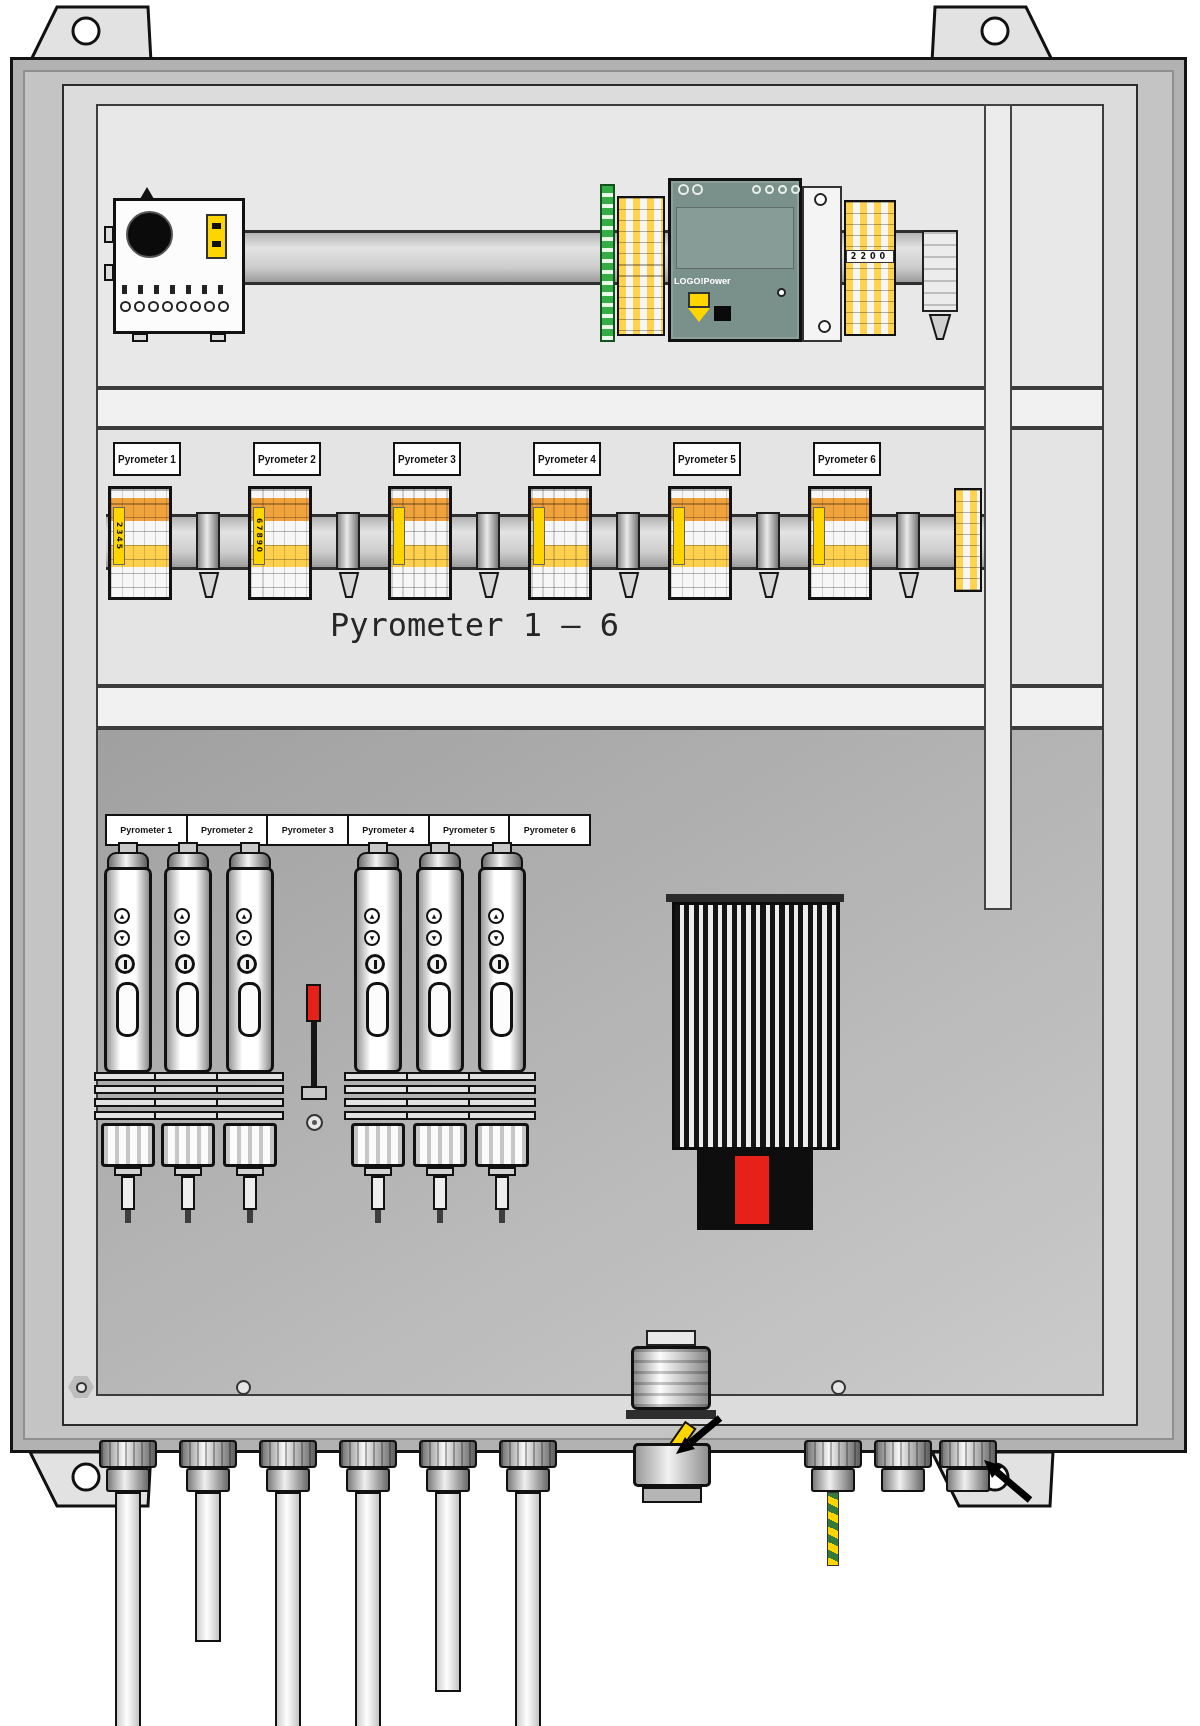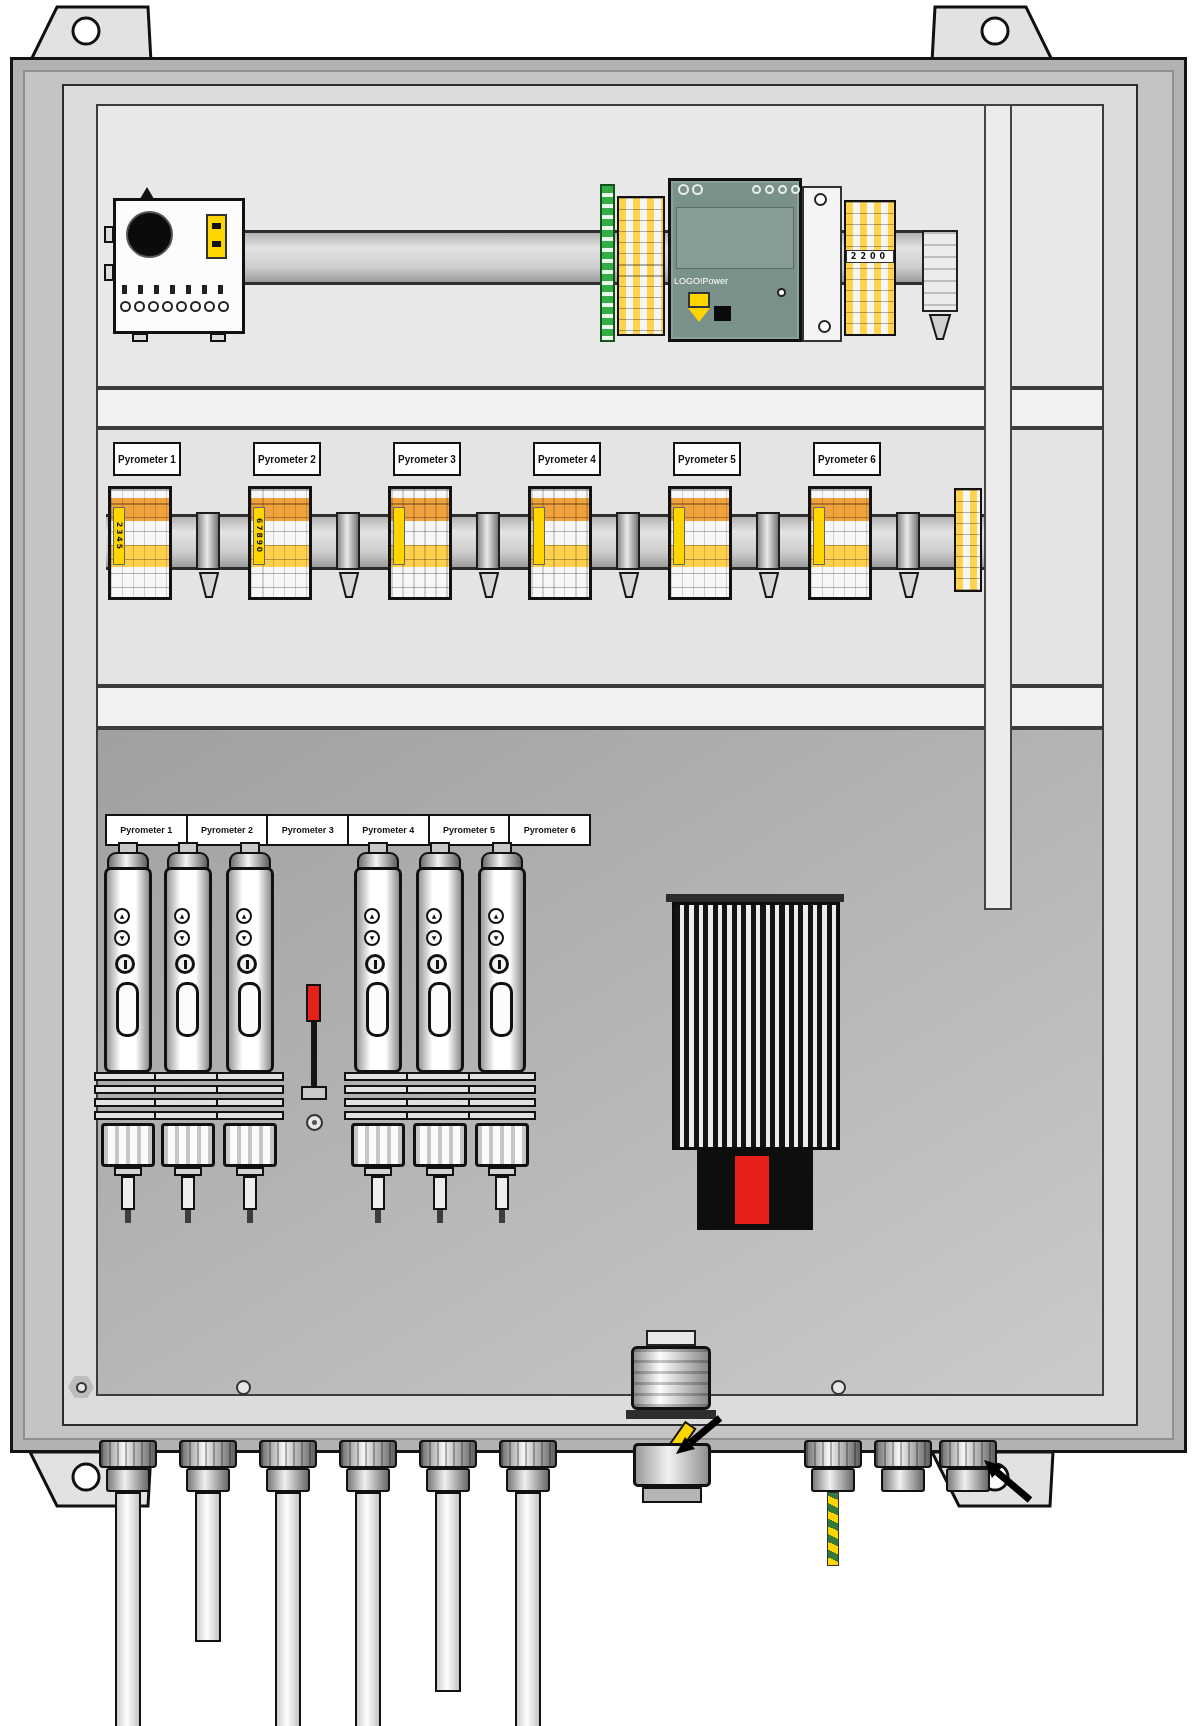--- a/index.html
+++ b/index.html
@@ -124,21 +124,21 @@
 
   <div class="abs" style="left:668px;top:178px;width:134px;height:164px;background:#7a918b;border:3px solid #111;
               box-shadow:inset 0 0 0 2px rgba(255,255,255,.15)"></div>
   <div class="abs hole" style="left:678px;top:184px;width:11px;height:11px;background:transparent;border-color:#e8efe9"></div>
   <div class="abs hole" style="left:692px;top:184px;width:11px;height:11px;background:transparent;border-color:#e8efe9"></div>
   <div class="abs hole" style="left:752px;top:185px;width:9px;height:9px;background:transparent;border-color:#e8efe9"></div>
   <div class="abs hole" style="left:765px;top:185px;width:9px;height:9px;background:transparent;border-color:#e8efe9"></div>
   <div class="abs hole" style="left:778px;top:185px;width:9px;height:9px;background:transparent;border-color:#e8efe9"></div>
   <div class="abs hole" style="left:791px;top:185px;width:9px;height:9px;background:transparent;border-color:#e8efe9"></div>
   <div class="abs" style="left:676px;top:207px;width:118px;height:62px;background:rgba(255,255,255,.10);border:1px solid rgba(0,0,0,.3)"></div>
-  <div class="abs" style="left:674px;top:276px;width:78px;height:12px;color:#fff;font-weight:normal;font-size:9px;font-family:'Liberation Sans',sans-serif">LOGO!Power</div>
+  <div class="abs" style="left:674px;top:276px;width:78px;height:12px;color:#fff;font-weight:bold;font-size:9px;font-family:'Liberation Sans',sans-serif">LOGO!Power</div>
   <div class="abs" style="left:688px;top:292px;width:22px;height:16px;background:#ffd500;border:2px solid #333"></div>
   <div class="abs" style="left:688px;top:308px;width:0;height:0;border-left:11px solid transparent;border-right:11px solid transparent;border-top:14px solid #ffd500"></div>
   <div class="abs" style="left:714px;top:306px;width:17px;height:15px;background:#0a0a0a"></div>
   <div class="abs hole" style="left:777px;top:288px;width:9px;height:9px"></div>
 
   <div class="abs" style="left:802px;top:186px;width:40px;height:156px;background:#f4f4f4;border:2px solid #333">
     <div class="abs hole" style="left:10px;top:5px;width:13px;height:13px"></div>
     <div class="abs hole" style="left:14px;top:132px;width:13px;height:13px"></div>
   </div>
   <div class="abs tstack" style="left:844px;top:200px;width:52px;height:136px"></div>
@@ -199,20 +199,21 @@
   <div class="abs tb" style="left:808px;top:486px;width:64px;height:114px">
     <div class="ytag"></div>
   </div>
   <div class="abs conn" style="left:896px;top:512px;width:24px;height:58px"></div>
   <svg class="abs" style="left:898px;top:572px" width="22" height="26">
       <polygon points="2,1 20,1 14,25 8,25" fill="#d6d6d6" stroke="#161616" stroke-width="2"></polygon>
     </svg>
 
   <div class="abs tstack" style="left:954px;top:488px;width:28px;height:104px"></div>
 
+  <div class="abs caption" style="left:330px;top:606px">Pyrometer 1 – 6</div>
 
   <div class="abs" style="left:105px;top:814px;width:486px;height:32px;background:#fff;border:2px solid #111;display:flex">
     <div class="cell">Pyrometer 1</div>
     <div class="cell">Pyrometer 2</div>
     <div class="cell">Pyrometer 3</div>
     <div class="cell">Pyrometer 4</div>
     <div class="cell">Pyrometer 5</div>
     <div class="cell">Pyrometer 6</div>
   </div>
 

